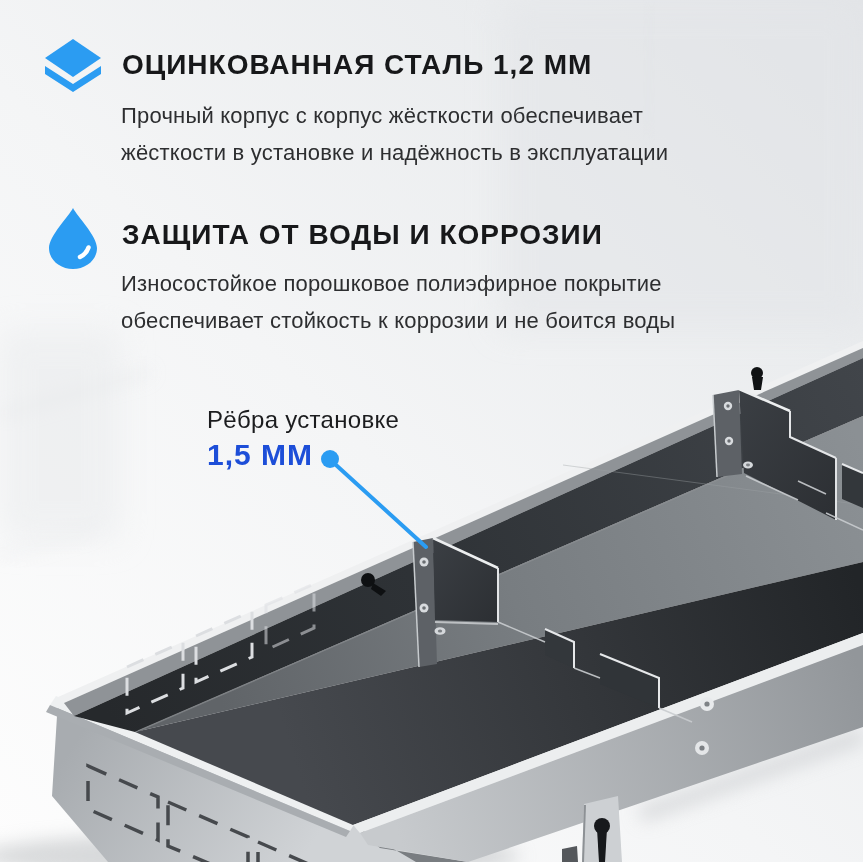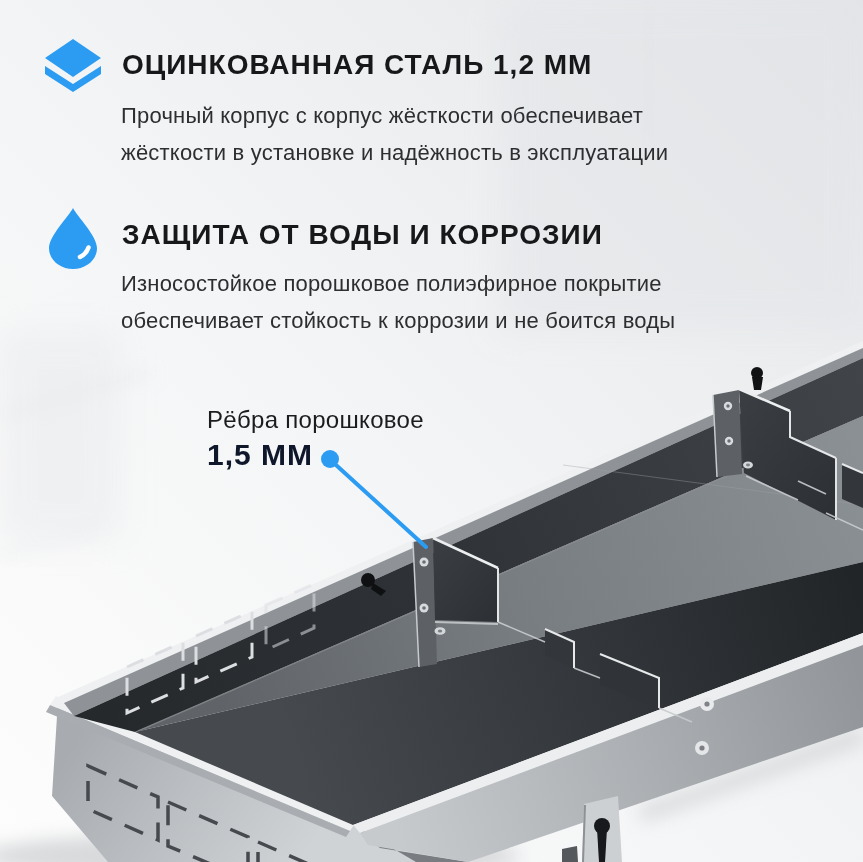--- a/index.html
+++ b/index.html
@@ -26,21 +26,21 @@
   .f2-icon{left:47px;top:206px;width:52px;height:64px;}
   .f2-title{left:122px;top:220px;}
   .f2-desc{left:121px;top:265px;}
 
   .callout-label{
     left:207px;top:406px;font-size:24px;font-weight:400;
     color:#1b1c1e;letter-spacing:.3px;white-space:nowrap;
   }
   .callout-value{
     left:207px;top:438px;font-size:30px;font-weight:700;
-    color:#0f172a;letter-spacing:1px;white-space:nowrap;
+    color:#1d4ed8;letter-spacing:1px;white-space:nowrap;
   }
 </style>
 </head>
 <body>
 
 <div class="page">
 
   <svg class="scene" viewBox="0 0 863 862" aria-hidden="true">
     <defs>
       <linearGradient id="gBg" x1="0" y1="862" x2="863" y2="0" gradientUnits="userSpaceOnUse">
@@ -236,16 +236,16 @@
       <path d="M26,2 C22,10 2,30 2,42 C2,54 13,63 26,63 C39,63 50,54 50,42 C50,30 30,10 26,2 Z" fill="#2B9CF2"></path>
       <path d="M33,51 C37,49 40,46 41.5,41.5" stroke="#ffffff" stroke-width="4.5" stroke-linecap="round" fill="none"></path>
     </svg>
   </span>
   <div class="abs feature-title f2-title">ЗАЩИТА ОТ ВОДЫ И КОРРОЗИИ</div>
   <div class="abs feature-desc f2-desc">
     <div>Износостойкое порошковое полиэфирное покрытие</div>
     <div>обеспечивает стойкость к коррозии и не боится воды</div>
   </div>
 
-  <div class="abs callout-label">Рёбра порошковое</div>
+  <div class="abs callout-label">Рёбра установке</div>
   <div class="abs callout-value">1,5 ММ</div>
 
 </div>
 
 </body></html>

